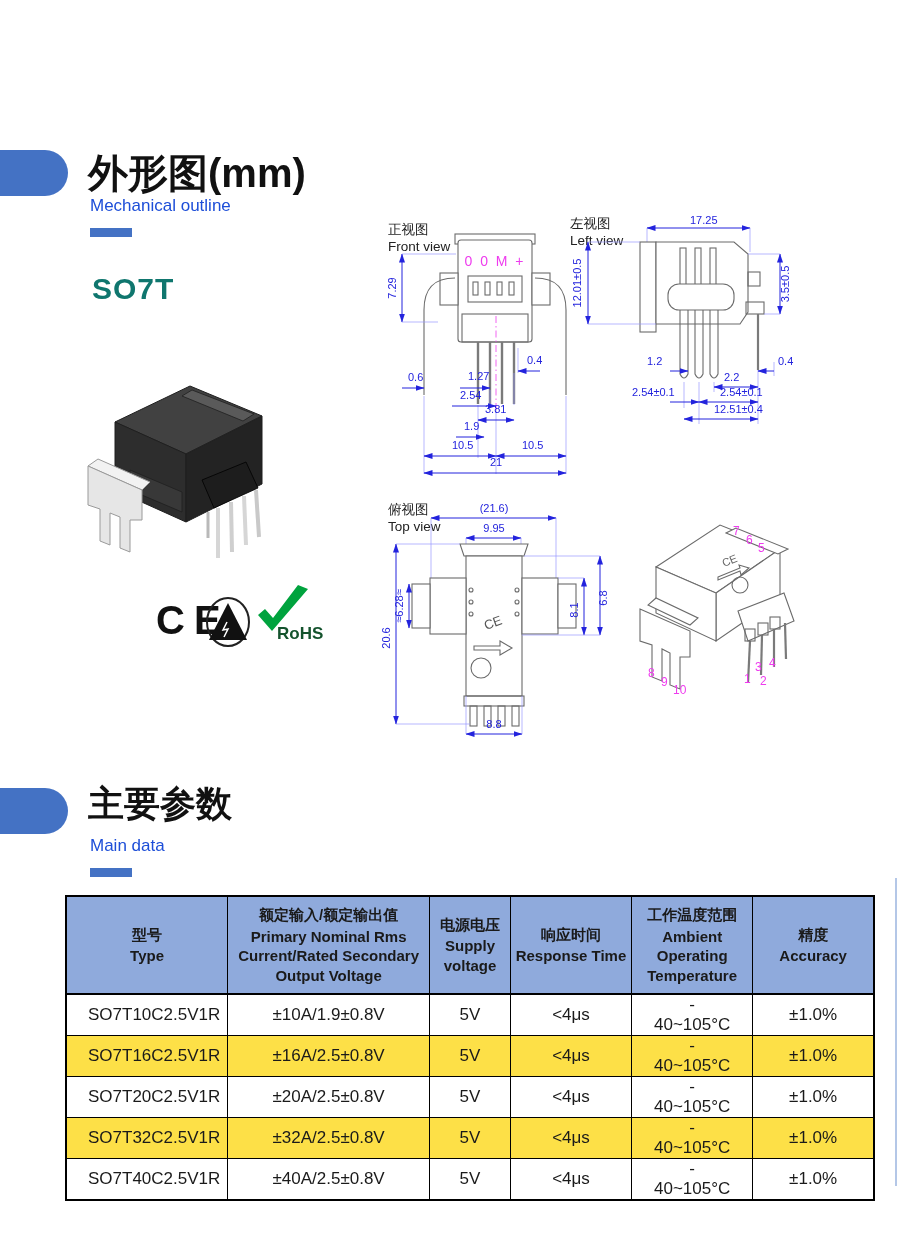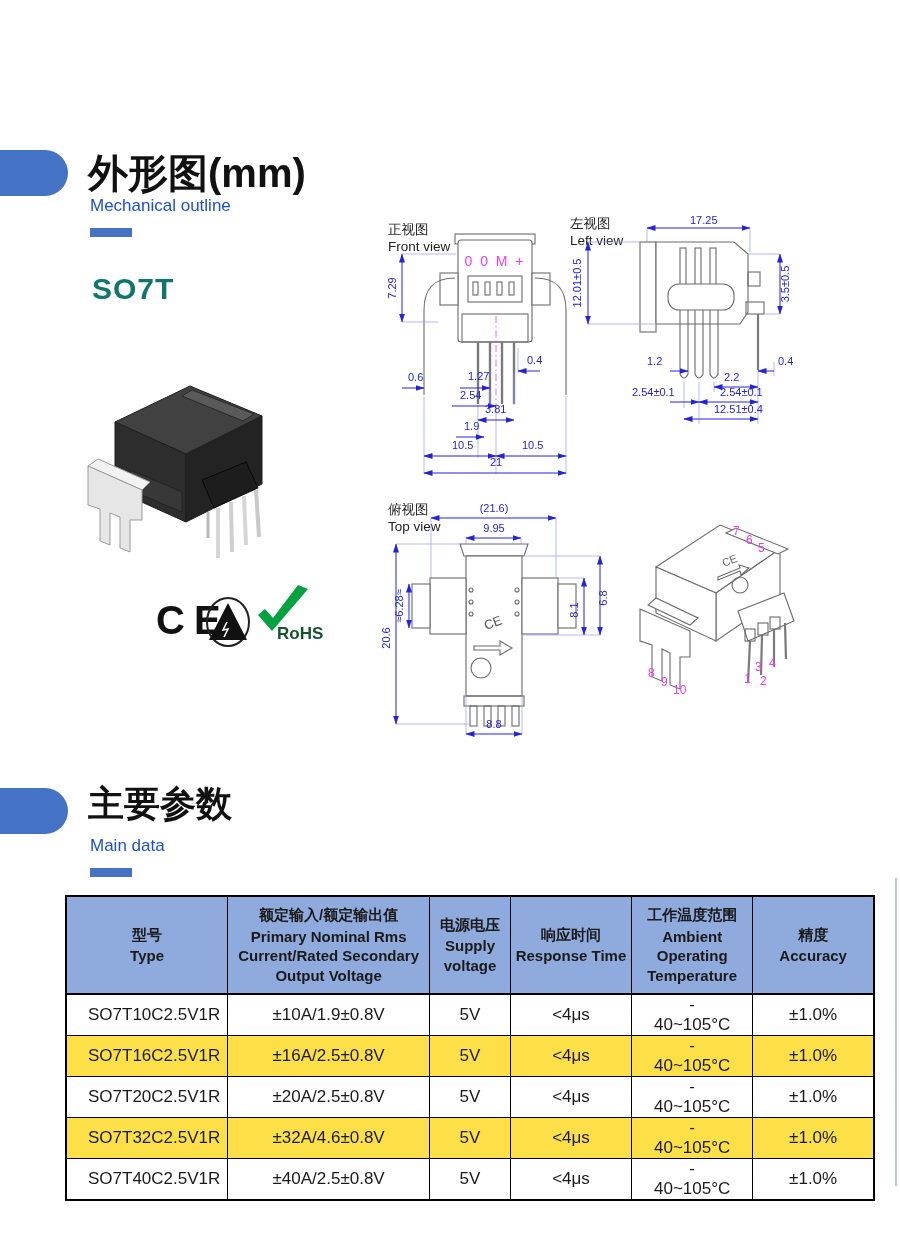--- a/index.html
+++ b/index.html
@@ -355,21 +355,21 @@
       <tr>
         <td>SO7T20C2.5V1R</td>
         <td>±20A/2.5±0.8V</td>
         <td>5V</td>
         <td>&lt;4μs</td>
         <td>- 40~105°C</td>
         <td>±1.0%</td>
       </tr>
       <tr class="alt">
         <td>SO7T32C2.5V1R</td>
-        <td>±32A/4.6±0.8V</td>
+        <td>±32A/2.5±0.8V</td>
         <td>5V</td>
         <td>&lt;4μs</td>
         <td>- 40~105°C</td>
         <td>±1.0%</td>
       </tr>
       <tr>
         <td>SO7T40C2.5V1R</td>
         <td>±40A/2.5±0.8V</td>
         <td>5V</td>
         <td>&lt;4μs</td>

